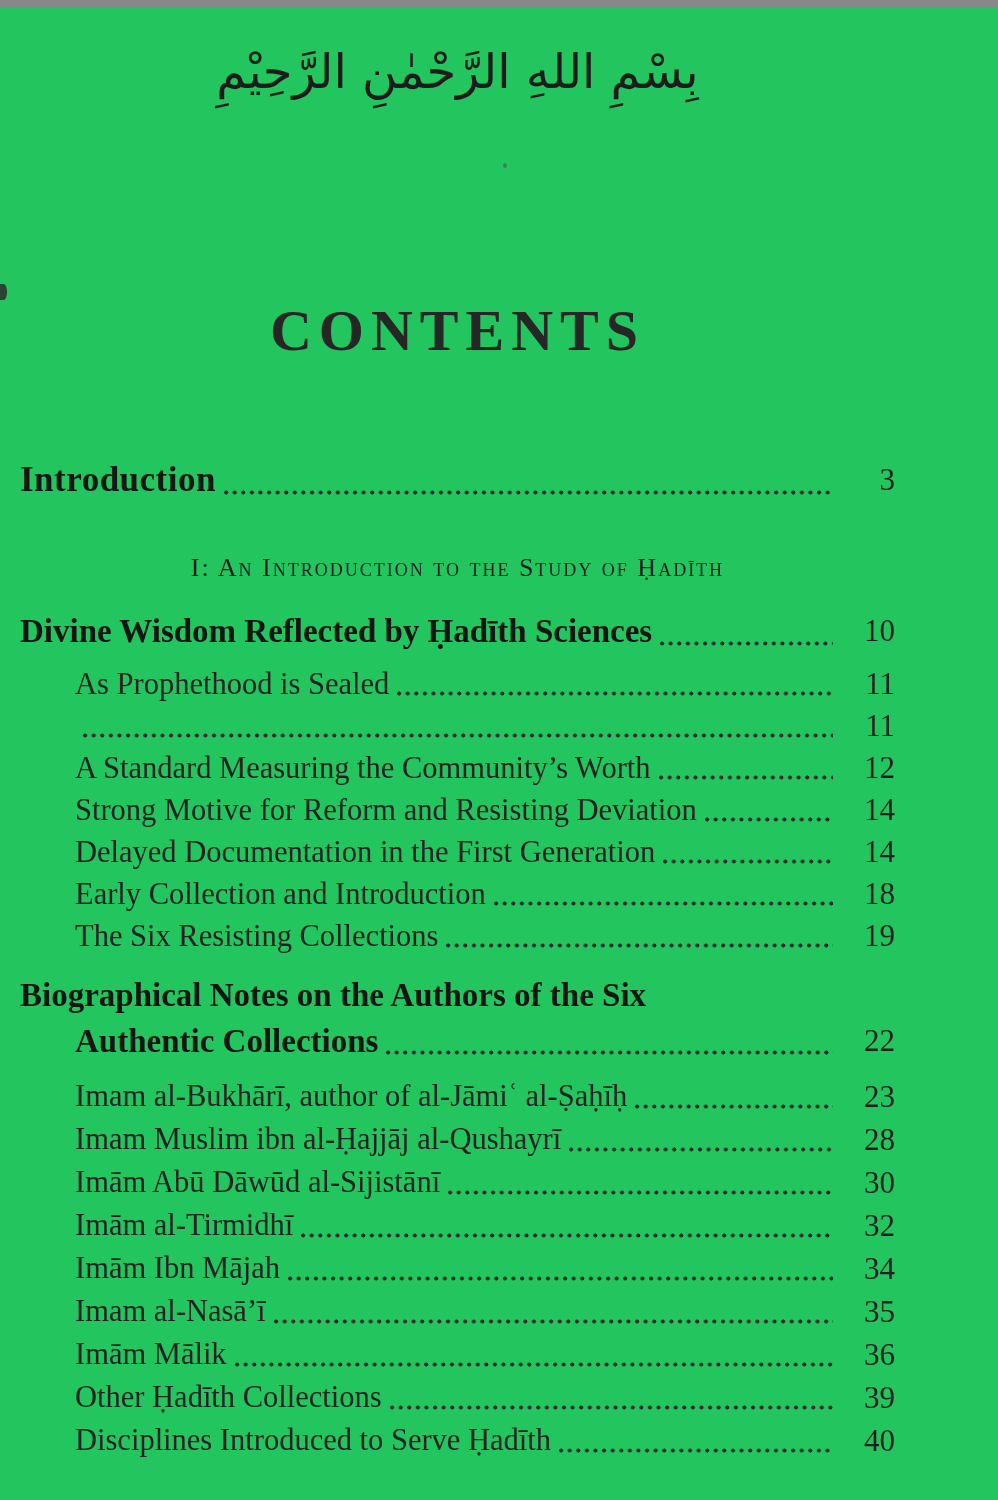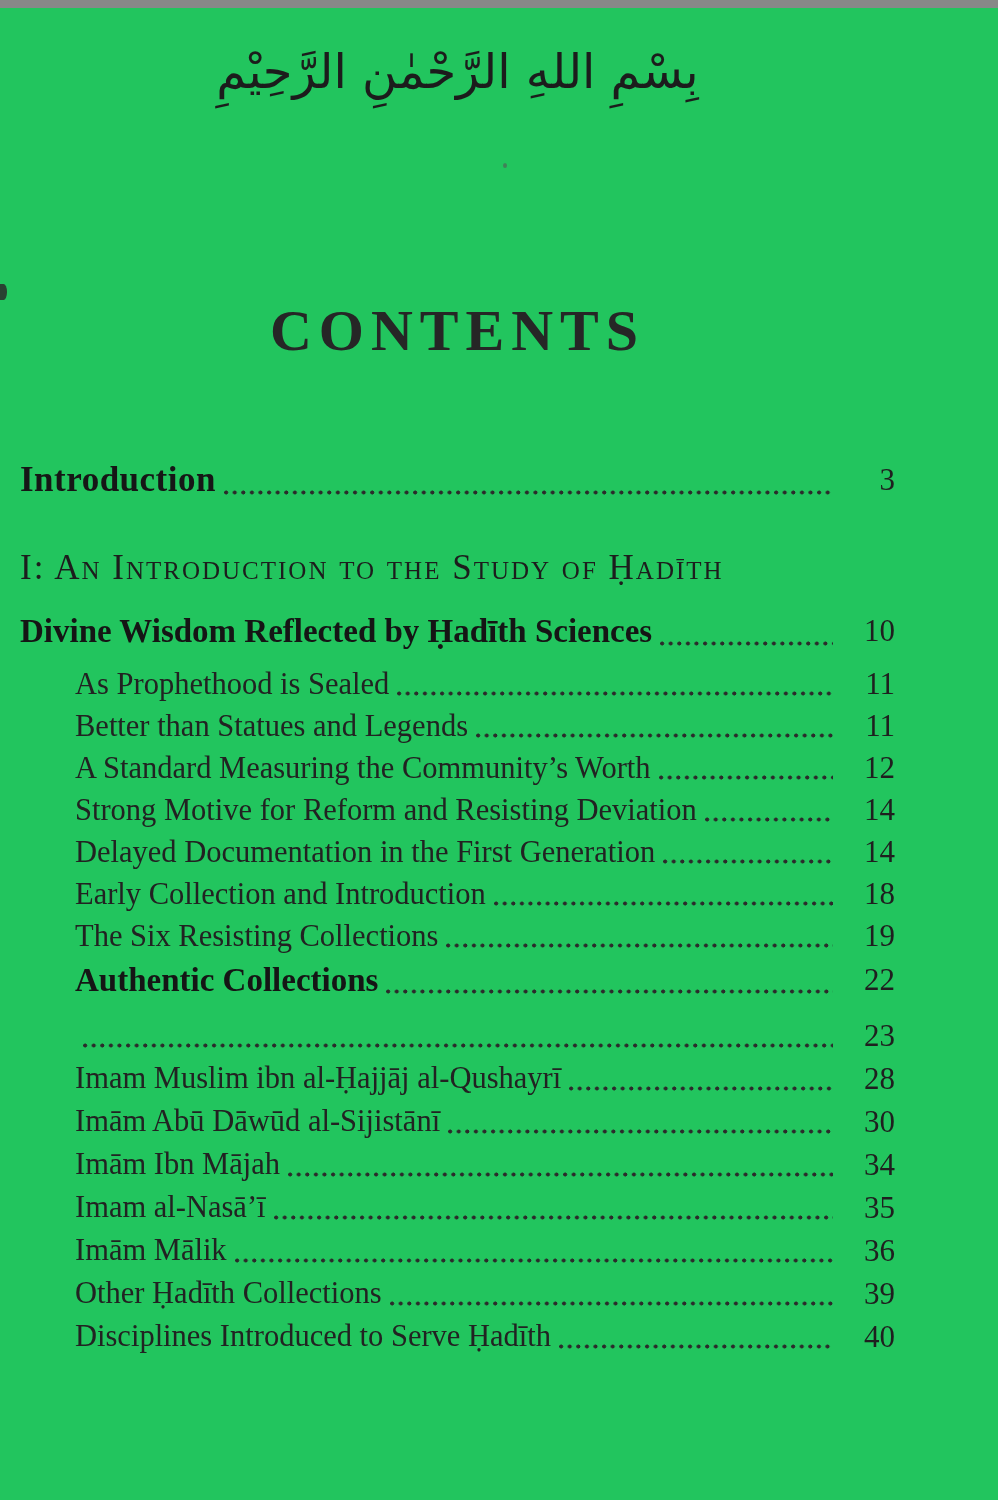--- a/index.html
+++ b/index.html
@@ -65,22 +65,23 @@
     line-height: 48px;
   }
   .row-intro .label {
     font-weight: bold;
     font-size: 35px;
     color: #161616;
     letter-spacing: 0.5px;
   }
   .part-heading {
     margin-top: 40px;
+    text-align: center;
     font-variant: small-caps;
-    font-size: 35px;
+    font-size: 26px;
     line-height: 48px;
     letter-spacing: 2px;
     color: #1d1d1d;
     font-weight: 400;
   }
   .row-section {
     line-height: 48px;
   }
   .row-section .label, .bio-line1, .row-bio2 .label {
     font-weight: bold;
@@ -150,21 +151,20 @@
       <span class="pagenum">10</span>
     </div>
 
     <div class="sub-list-1">
       <div class="row sub">
         <span class="label">As Prophethood is Sealed</span>
         <span class="leader"></span>
         <span class="pagenum">11</span>
       </div>
       <div class="row sub">
-        <span class="label">Better than Statues and Legends</span>
         <span class="leader"></span>
         <span class="pagenum">11</span>
       </div>
       <div class="row sub">
         <span class="label">A Standard Measuring the Community’s Worth</span>
         <span class="leader"></span>
         <span class="pagenum">12</span>
       </div>
       <div class="row sub">
         <span class="label">Strong Motive for Reform and Resisting Deviation</span>
@@ -181,40 +181,47 @@
         <span class="leader"></span>
         <span class="pagenum">18</span>
       </div>
       <div class="row sub">
         <span class="label">The Six Resisting Collections</span>
         <span class="leader"></span>
         <span class="pagenum">19</span>
       </div>
     </div>
 
+    <div class="bio-line1">Biographical Notes on the Authors of the Six</div>
     <div class="row row-bio2">
       <span class="label">Authentic Collections</span>
       <span class="leader"></span>
       <span class="pagenum">22</span>
     </div>
 
     <div class="sub-list-2">
       <div class="row sub">
+        <span class="label">Imam al-Bukhārī, author of al-Jāmiʿ al-Ṣaḥīḥ</span>
         <span class="leader"></span>
         <span class="pagenum">23</span>
       </div>
       <div class="row sub">
         <span class="label">Imam Muslim ibn al-Ḥajjāj al-Qushayrī</span>
         <span class="leader"></span>
         <span class="pagenum">28</span>
       </div>
       <div class="row sub">
         <span class="label">Imām Abū Dāwūd al-Sijistānī</span>
         <span class="leader"></span>
         <span class="pagenum">30</span>
+      </div>
+      <div class="row sub">
+        <span class="label">Imām al-Tirmidhī</span>
+        <span class="leader"></span>
+        <span class="pagenum">32</span>
       </div>
       <div class="row sub">
         <span class="label">Imām Ibn Mājah</span>
         <span class="leader"></span>
         <span class="pagenum">34</span>
       </div>
       <div class="row sub">
         <span class="label">Imam al-Nasā’ī</span>
         <span class="leader"></span>
         <span class="pagenum">35</span>

